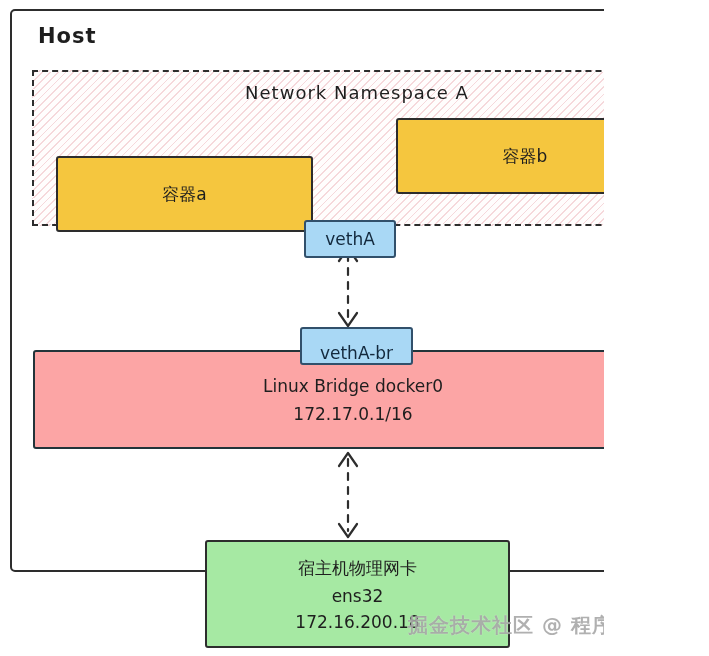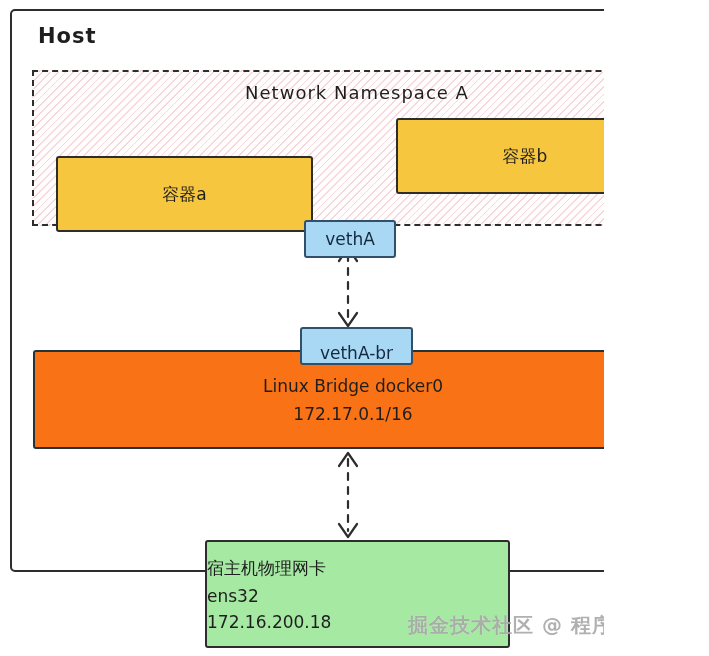--- a/index.html
+++ b/index.html
@@ -86,41 +86,42 @@
     color: #13293d;
     z-index: 4;
   }
   .veth-a   { left: 304px; top: 208px; width: 88px; margin-top: 12px; }
   .veth-a-br{ left: 300px; top: 327px; width: 109px; align-items: flex-end; }
   
   .bridge-box {
     position: absolute;
     left: 33px; top: 350px;
     width: 636px; height: 95px;
-    background: #f97316;
+    background: #fca5a5;
     border: 2px solid #22343a;
     border-radius: 3px;
     display: flex;
     flex-direction: column;
     align-items: center;
     justify-content: center;
     gap: 8px;
     font-size: 17px;
     z-index: 1;
   }
   
   .nic-box {
     position: absolute;
     left: 205px; top: 540px;
     width: 301px; height: 104px;
     background: #a6e9a3;
     border: 2px solid #2d2d2d;
     border-radius: 3px;
     display: flex;
     flex-direction: column;
+    align-items: center;
     justify-content: center;
     gap: 6px;
     font-size: 17px;
     z-index: 3;
   }
   
   .arrow {
     position: absolute;
     z-index: 1;
   }

